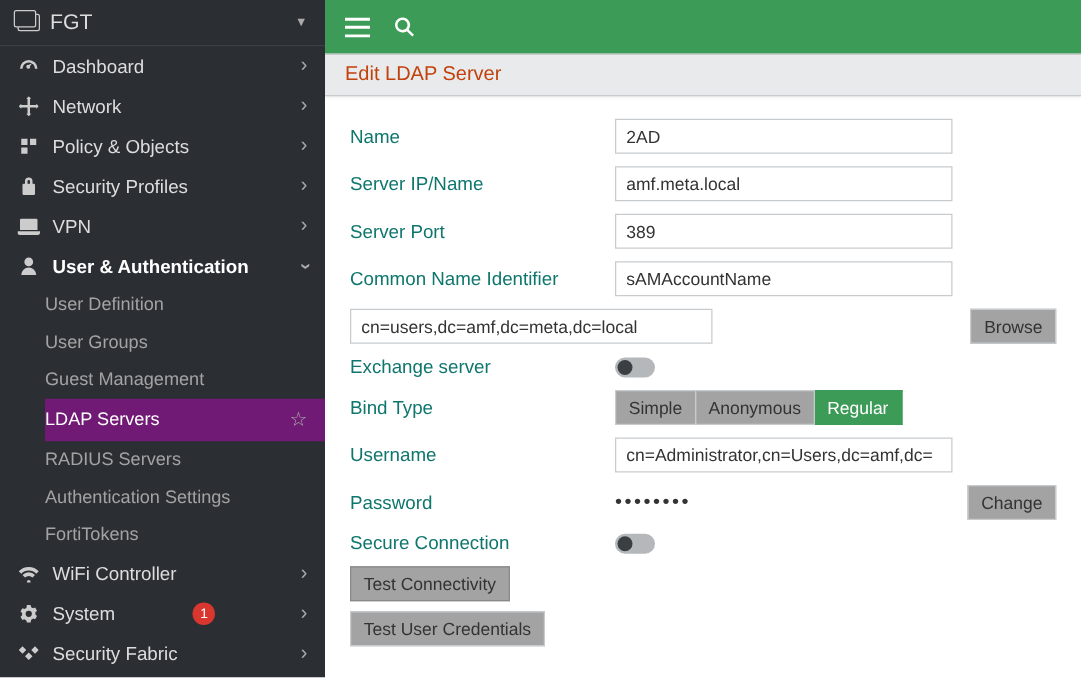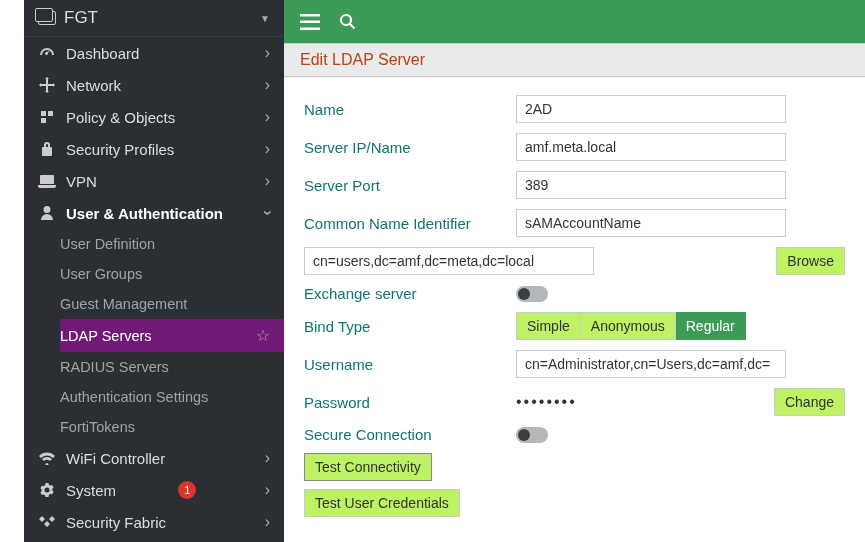--- a/index.html
+++ b/index.html
@@ -5,21 +5,21 @@
   * { box-sizing: border-box; margin: 0; padding: 0; }
   body {
     font-family: -apple-system, BlinkMacSystemFont, "Segoe UI", Arial, sans-serif;
     font-size: 14px;
     background: #fff;
     color: #333;
     width: 865px;
     height: 542px;
     overflow: hidden;
   }
-  .layout { display: flex; height: 100%; margin-left: 24px; }
+  .layout { display: flex; height: 100%; }
   
   .sidebar {
     width: 260px;
     background: #2b2f33;
     color: #ccc;
     display: flex;
     flex-direction: column;
     flex-shrink: 0;
   }
   .brand {
@@ -87,21 +87,21 @@
   .row { display:flex; align-items:center; margin-bottom:10px; }
   .row .lbl { width:212px; color:#0f766e; font-size:15px; }
   .row .ctl { flex:1; display:flex; align-items:center; gap:8px; max-width:370px; }
   .wide-row .ctl { max-width:none; }
   input.text {
     width:270px; padding:5px 8px; font-size:14px;
     border:1px solid #c8cbce; background:#fff; color:#333;
   }
   input.text.full { width:290px; }
   .btn {
-    border:1px solid #c8cbce; background:#bef264; padding:5px 10px;
+    border:1px solid #c8cbce; background:#a3a3a3; padding:5px 10px;
     font-size:14px; color:#333; cursor:pointer;
   }
   .toggle {
     width:32px; height:16px; border-radius:999px; background:#b5b8bb;
     position:relative;
   }
   .toggle::after{
     content:""; position:absolute; left:2px; top:2px; width:12px; height:12px;
     background:#3a3f44; border-radius:50%;
   }

